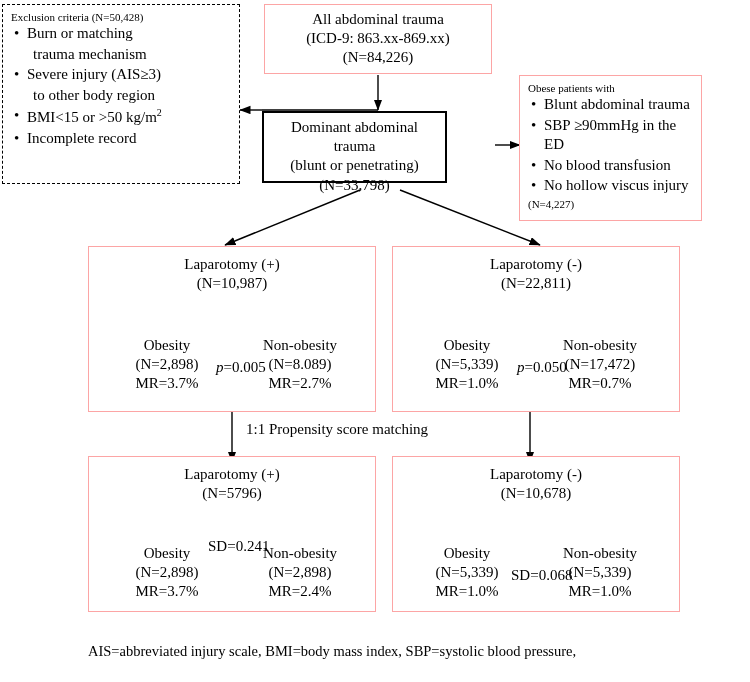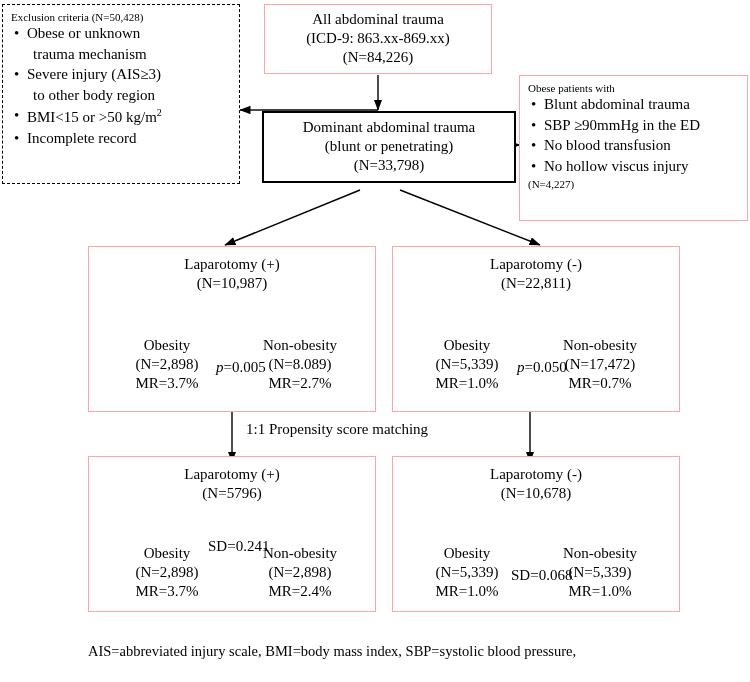--- a/index.html
+++ b/index.html
@@ -138,39 +138,39 @@
       <div>All abdominal trauma</div>
       <div>(ICD-9: 863.xx-869.xx)</div>
       <div>(N=84,226)</div>
     </div>
   </div>
 
   <div class="box dashed" style="left:2px; top:4px; width:238px; height:180px;">
     <div class="pad">
       <div class="plain-line">Exclusion criteria (N=50,428)</div>
       <ul class="bullets">
-        <li>Obese or unknown</li>
+        <li>Burn or matching</li>
         <li class="cont">trauma mechanism</li>
         <li>Severe injury (AIS≥3)</li>
         <li class="cont">to other body region</li>
         <li><span>BMI&lt;15 or &gt;50 kg/m</span><span class="sup">2</span></li>
         <li>Incomplete record</li>
       </ul>
     </div>
   </div>
 
-  <div class="box center thick" style="left:262px; top:111px; width:254px; height:72px;">
+  <div class="box center thick" style="left:262px; top:111px; width:185px; height:72px;">
     <div class="pad">
       <div>Dominant abdominal trauma</div>
       <div>(blunt or penetrating)</div>
       <div>(N=33,798)</div>
     </div>
   </div>
 
-  <div class="box" style="left:519px; top:75px; width:229px; height:146px;">
+  <div class="box" style="left:519px; top:75px; width:183px; height:146px;">
     <div class="pad">
       <div class="plain-line">Obese patients with</div>
       <ul class="bullets">
         <li>Blunt abdominal trauma</li>
         <li>SBP ≥90mmHg in the ED</li>
         <li>No blood transfusion</li>
         <li>No hollow viscus injury</li>
       </ul>
       <div class="plain-line">(N=4,227)</div>
     </div>

